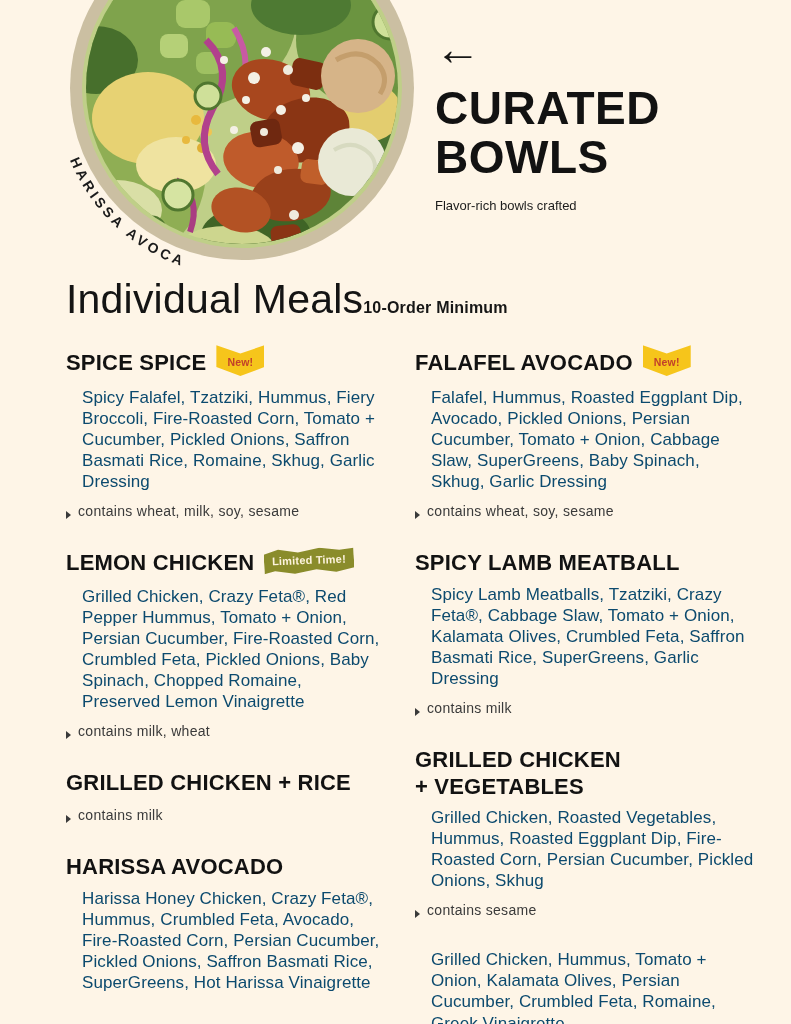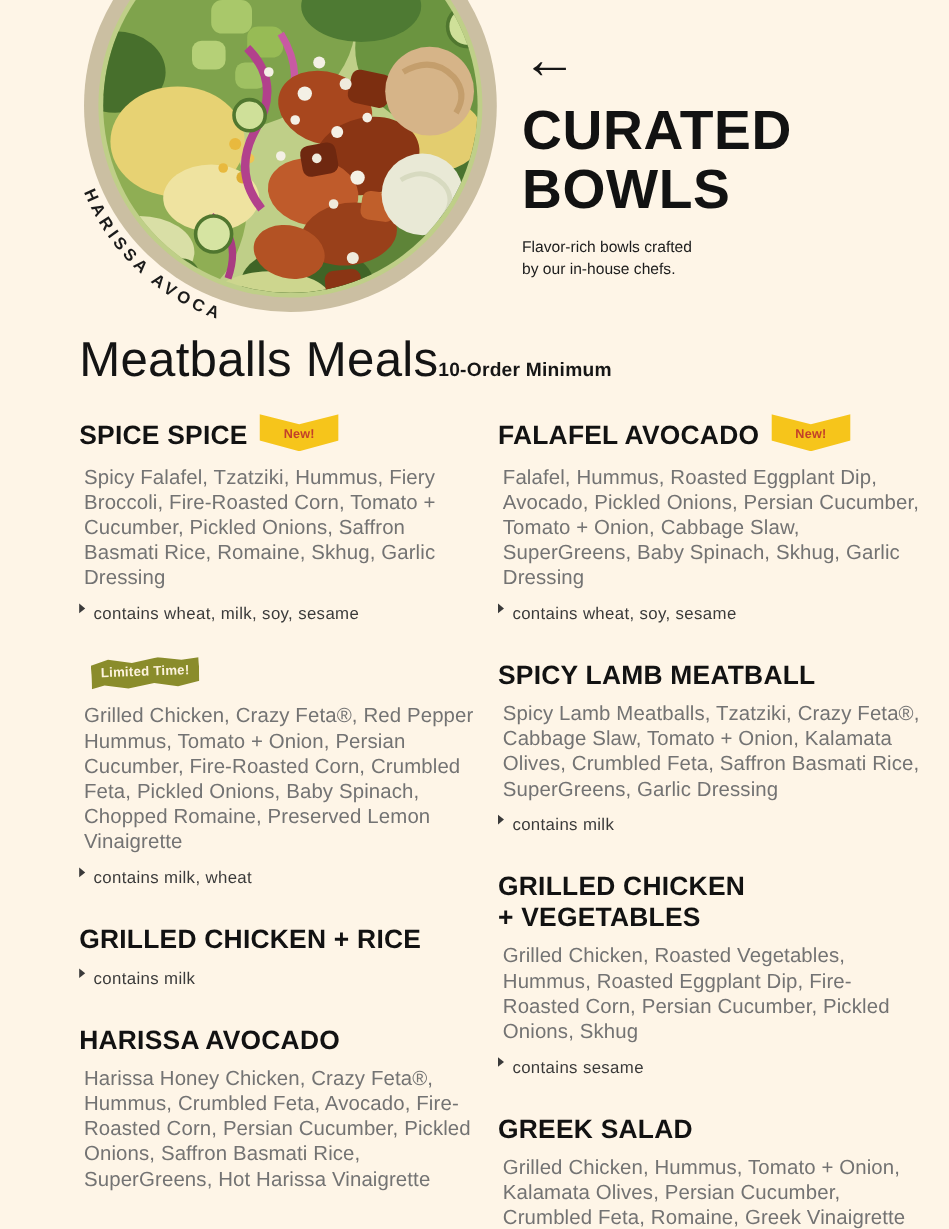--- a/index.html
+++ b/index.html
@@ -15,26 +15,26 @@
   .hero-right{position:absolute;left:435px;top:26px;width:330px}
   .back-arrow{font-size:46px;font-weight:700;line-height:1;letter-spacing:-2px;cursor:pointer}
   .hero-title{font-size:46px;font-weight:700;line-height:1.07;margin:12px 0 0;letter-spacing:.5px;color:#121212}
   .hero-sub{font-size:13px;line-height:1.32;margin:15px 0 0;color:#1c1c1c}
   .section-head{display:flex;align-items:baseline;margin:6px 0 0 66px}
   .section-title{font-size:41px;font-weight:500;margin:0;letter-spacing:.2px;color:#141414}
   .order-min{font-size:16px;font-weight:700;letter-spacing:.2px}
   .menu-grid{display:grid;grid-template-columns:335px 356px;column-gap:14px;padding:25px 0 0 66px}
   .item{margin-bottom:31px}
   .item-name{font-size:22px;font-weight:700;margin:0;letter-spacing:.2px;line-height:1.2;color:#121212}
-  .desc{font-size:17px;line-height:1.24;margin:7px 4px 0;color:#737373;letter-spacing:.1px}
-  .allergen{font-size:14px;margin:11px 0 0;color:#3a3a3a;display:flex;align-items:flex-start;letter-spacing:.3px}
+  .desc{font-size:17px;line-height:1.24;margin:7px 16px 0;color:#0c4a6e;letter-spacing:.1px}
+  .allergen{font-size:14px;margin:11px 0 0;color:#3a3a3a;display:flex;align-items:flex-end;letter-spacing:.3px}
   .tri{width:0;height:0;border-left:5px solid #3a3a3a;border-top:4px solid transparent;border-bottom:4px solid transparent;margin-right:7px;display:inline-block;flex:none}
   .badge{display:inline-flex;align-items:center;justify-content:center;vertical-align:middle;margin-left:10px}
   .badge-new{
-    width:66px;height:32px;background:#F6C51B;color:#C2402A;
+    width:48px;height:32px;background:#F6C51B;color:#C2402A;
     font-size:10.5px;font-weight:700;padding-top:5px;box-sizing:border-box;
     clip-path:polygon(0 4%,50% 30%,100% 4%,100% 72%,50% 100%,0 72%);
     transform:translateY(-4px);
   }
   .badge-ltd{
     width:90px;height:28px;background:#8A8C2B;color:#FDF3DD;
     font-size:11px;font-weight:700;letter-spacing:.2px;
     clip-path:polygon(0 22%,16% 6%,38% 18%,62% 4%,84% 14%,100% 8%,100% 78%,80% 92%,58% 80%,34% 94%,12% 82%,0 92%);
     transform:translateY(-4px) rotate(-2deg);
   }
@@ -131,27 +131,26 @@
   </div>
 
   <div class="hero-right">
     <div class="back-arrow">←</div>
     <h1 class="hero-title">
       <span>CURATED</span><br>
       <span>BOWLS</span>
     </h1>
     <p class="hero-sub">
       <span>Flavor-rich bowls crafted</span><br>
-      <span>by our in-house chefs.</span>
     </p>
   </div>
 </header>
 
 <div class="section-head">
-  <h2 class="section-title">Meatballs Meals</h2>
+  <h2 class="section-title">Individual Meals</h2>
   <span class="order-min">10-Order Minimum</span>
 </div>
 
 <main class="menu-grid">
   <section class="col">
 
     <article class="item">
       <h3 class="item-name">
         <span>SPICE SPICE</span><span class="badge badge-new">
             <span>New!</span>
@@ -159,21 +158,21 @@
       </h3>
       <p class="desc">Spicy Falafel, Tzatziki, Hummus, Fiery Broccoli, Fire-Roasted Corn, Tomato + Cucumber, Pickled Onions, Saffron Basmati Rice, Romaine, Skhug, Garlic Dressing</p>
       <p class="allergen">
           <i class="tri"></i>
           <span>contains wheat, milk, soy, sesame</span>
         </p>
     </article>
 
     <article class="item">
       <h3 class="item-name">
-        <span class="badge badge-ltd">
+        <span>LEMON CHICKEN</span><span class="badge badge-ltd">
             <span>Limited Time!</span>
           </span>
       </h3>
       <p class="desc">Grilled Chicken, Crazy Feta®, Red Pepper Hummus, Tomato + Onion, Persian Cucumber, Fire-Roasted Corn, Crumbled Feta, Pickled Onions, Baby Spinach, Chopped Romaine, Preserved Lemon Vinaigrette</p>
       <p class="allergen">
           <i class="tri"></i>
           <span>contains milk, wheat</span>
         </p>
     </article>
 
@@ -228,21 +227,18 @@
         <span>GRILLED CHICKEN +&nbsp;VEGETABLES</span>
       </h3>
       <p class="desc">Grilled Chicken, Roasted Vegetables, Hummus, Roasted Eggplant Dip, Fire-Roasted Corn, Persian Cucumber, Pickled Onions, Skhug</p>
       <p class="allergen">
           <i class="tri"></i>
           <span>contains sesame</span>
         </p>
     </article>
 
     <article class="item">
-      <h3 class="item-name">
-        <span>GREEK SALAD</span>
-      </h3>
       <p class="desc">Grilled Chicken, Hummus, Tomato + Onion, Kalamata Olives, Persian Cucumber, Crumbled Feta, Romaine, Greek Vinaigrette</p>
 
     </article>
 
   </section>
 </main>
 
 </body></html>

